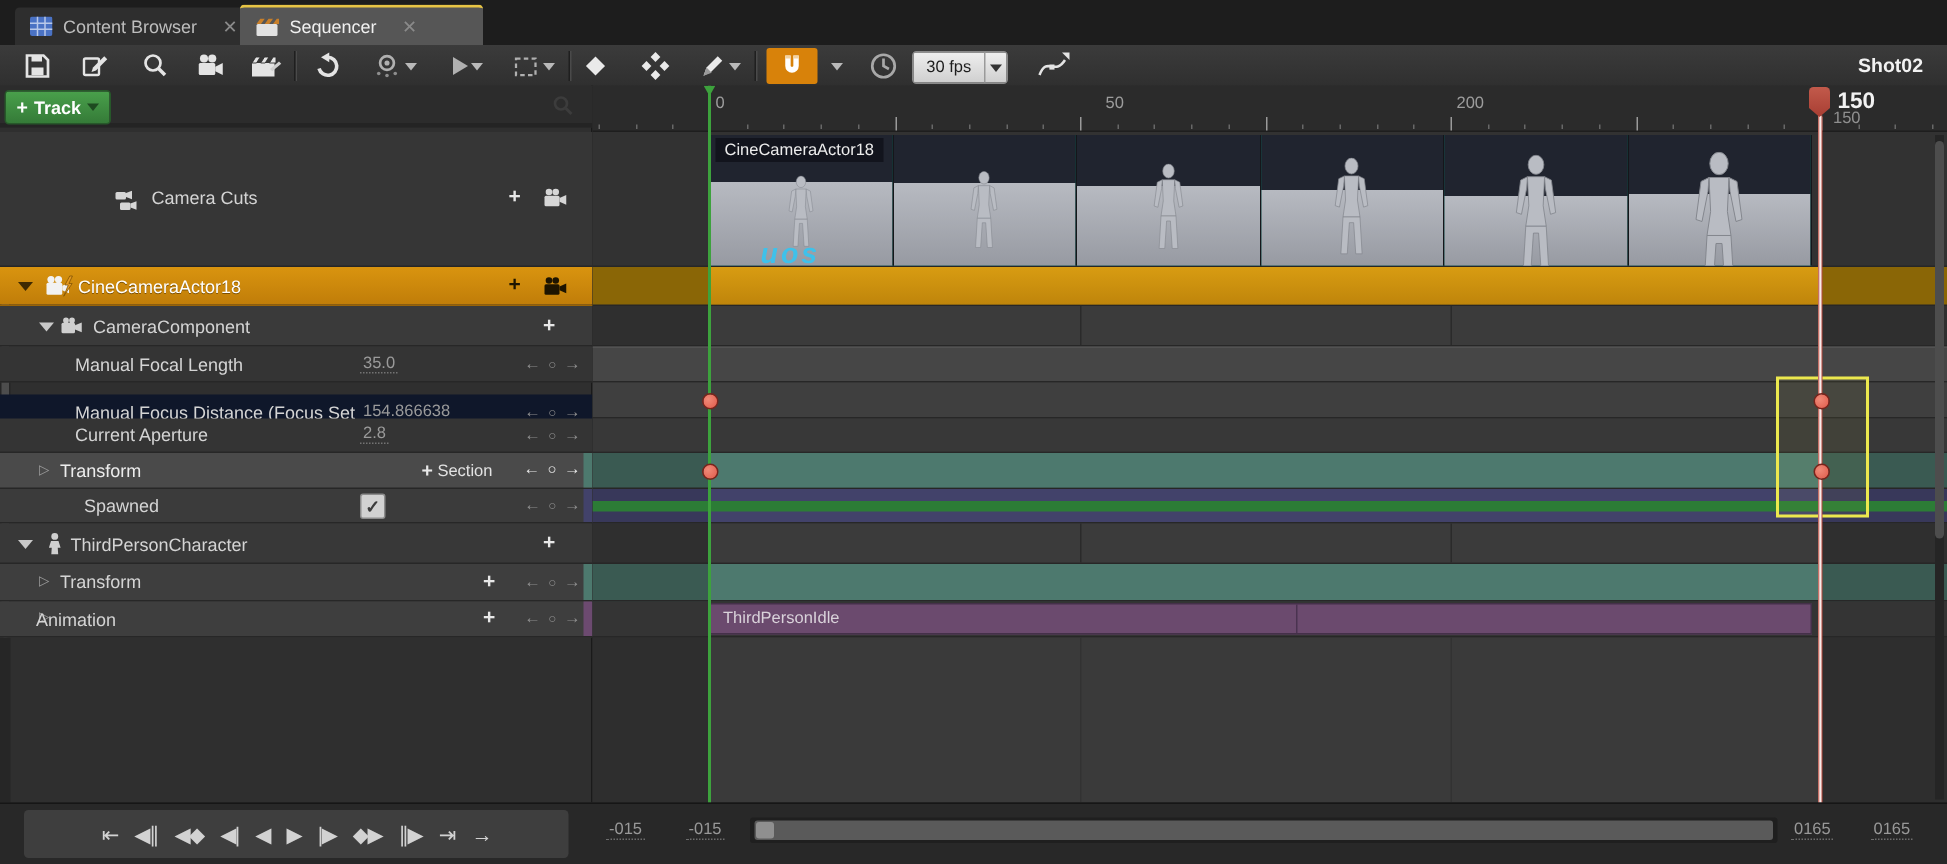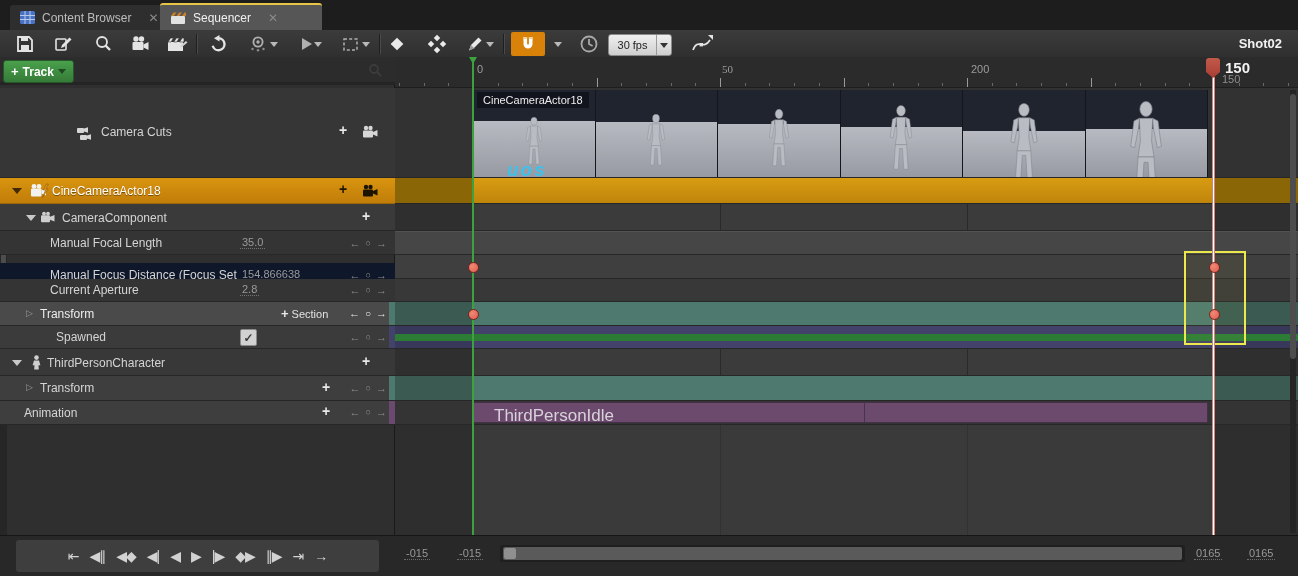--- a/index.html
+++ b/index.html
@@ -402,21 +402,21 @@
         <div class="tick" style="left: 695.5px; width: 1px; top: 21px; height: 9px; background: rgb(154, 154, 154);"></div>
         <div class="tick" style="left: 720.2px; width: 1px; top: 26px; height: 3px; background: rgb(104, 104, 104);"></div>
         <div class="tick" style="left: 744.9px; width: 1px; top: 26px; height: 3px; background: rgb(104, 104, 104);"></div>
         <div class="tick" style="left: 769.6px; width: 1px; top: 26px; height: 3px; background: rgb(104, 104, 104);"></div>
         <div class="tick" style="left: 794.3px; width: 1px; top: 26px; height: 3px; background: rgb(104, 104, 104);"></div>
         <div class="tick" style="left: 819px; width: 1px; top: 21px; height: 9px; background: rgb(154, 154, 154);"></div>
         <div class="tick" style="left: 843.7px; width: 1px; top: 26px; height: 3px; background: rgb(104, 104, 104);"></div>
         <div class="tick" style="left: 868.4px; width: 1px; top: 26px; height: 3px; background: rgb(104, 104, 104);"></div>
         <div class="tick" style="left: 893.1px; width: 1px; top: 26px; height: 3px; background: rgb(104, 104, 104);"></div>
         <span class="rlab" style="left: 82px;">0</span>
-        <span class="rlab" style="left: 327px; font-family: Liberation Serif, serif;">50</span>
+        <span class="rlab" style="left: 342px;">50</span>
         <span class="rlab" style="left: 576px;">200</span>
       </div>
 
     <div class="trow" style="top:31px;height:90px;background:#323232">
       <div id="filmstrip" class="abs" style="left:78px;top:2px;width:735px;height:87px;background:#0f766e">
           <div class="thumb" style="left: 0px; width: 122.5px; background: linear-gradient(rgb(32, 36, 47) 0%, rgb(32, 36, 47) 36%, rgb(183, 186, 193) 36%, rgb(151, 154, 162) 100%);">
             <svg viewBox="0 0 34 72" style="position:absolute;left:50%;transform:translateX(-50%);bottom:10px;height:50px">
               <g fill="#b9bcc3" stroke="#84878e" stroke-width=".5">
                 <ellipse cx="17" cy="6" rx="4.6" ry="5.6"></ellipse>
                 <path d="M12 13 L22 13 L21.2 30 L23 42 L11 42 L12.8 30 Z"></path>
@@ -522,21 +522,21 @@
       <div class="grid" style="left:325px"></div>
       <div class="grid" style="left:572px"></div>
     </div>
 
     <div class="trow" style="top:319px;height:25px;background:#3a5a52">
       <div class="range" style="left:78px;width:741px;background:#4d796e"></div>
     </div>
 
     <div class="trow" style="top:344px;height:24px;background:#343434">
       <div class="abs" style="left:78px;top:1px;width:735px;height:21px;background:#6b4a6e;border:1px solid #443049;box-sizing:border-box">
-        <span style="position:absolute;left:20px;top:3px;font-size:17px;color:#d9d2da">ThirdPersonIdle</span>
+        <span style="position:absolute;left:8px;top:3px;font-size:11px;color:#d9d2da">ThirdPersonIdle</span>
         <div style="position:absolute;left:390px;top:0;bottom:0;width:1px;background:#4a3350"></div>
       </div>
     </div>
 
     <div class="trow" style="top:368px;height:110px;background:#2e2e2e;border-bottom:none">
       <div class="range" style="left:78px;width:741px;background:#3a3a3a"></div>
       <div class="grid" style="left:325px;background:#323232"></div>
       <div class="grid" style="left:572px;background:#323232"></div>
     </div>
 

